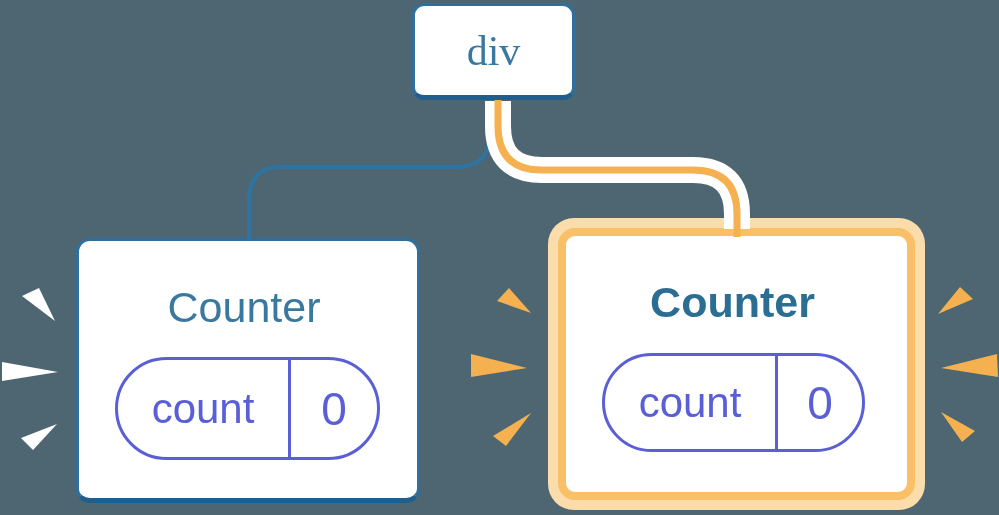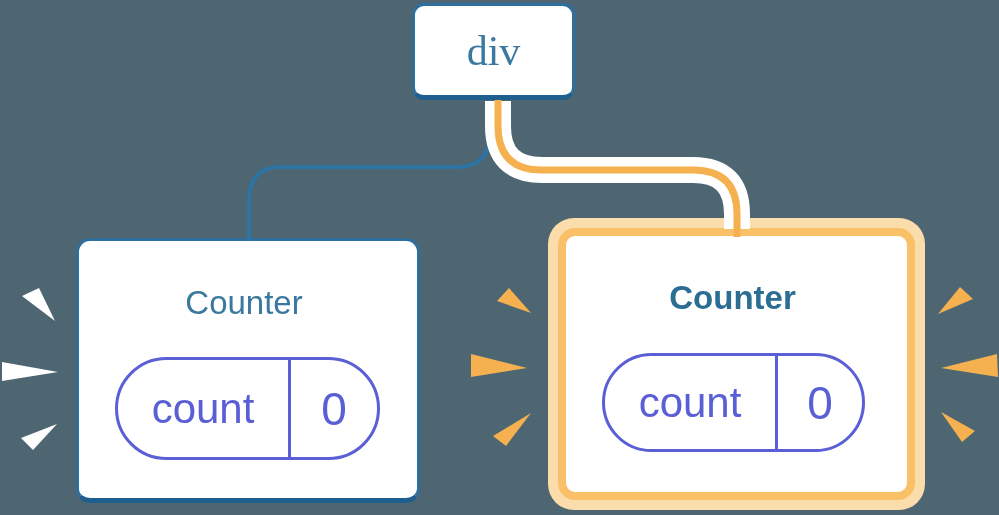--- a/index.html
+++ b/index.html
@@ -43,21 +43,21 @@
     position:absolute;left:76px;top:238px;width:344px;height:265px;
     box-sizing:border-box;
     background:var(--card-bg);
     border:3px solid var(--blue-border);
     border-bottom:5px solid var(--blue-border-dark);
     border-radius:14px;
     z-index:1;
   }
   .card-title{
     position:absolute;left:0;right:8px;top:45px;
-    text-align:center;font-size:33px;line-height:1;
+    text-align:center;font-size:43px;line-height:1;
   }
   .card-title.plain{color:var(--text-blue);font-weight:500;}
   .card-title.bold{color:var(--title-right);font-weight:700;}
   
   .card-right-outer{
     position:absolute;left:548px;top:218px;width:377px;height:292px;
     box-sizing:border-box;
     background:var(--orange-pale);
     border-radius:26px;
     padding:10px;

